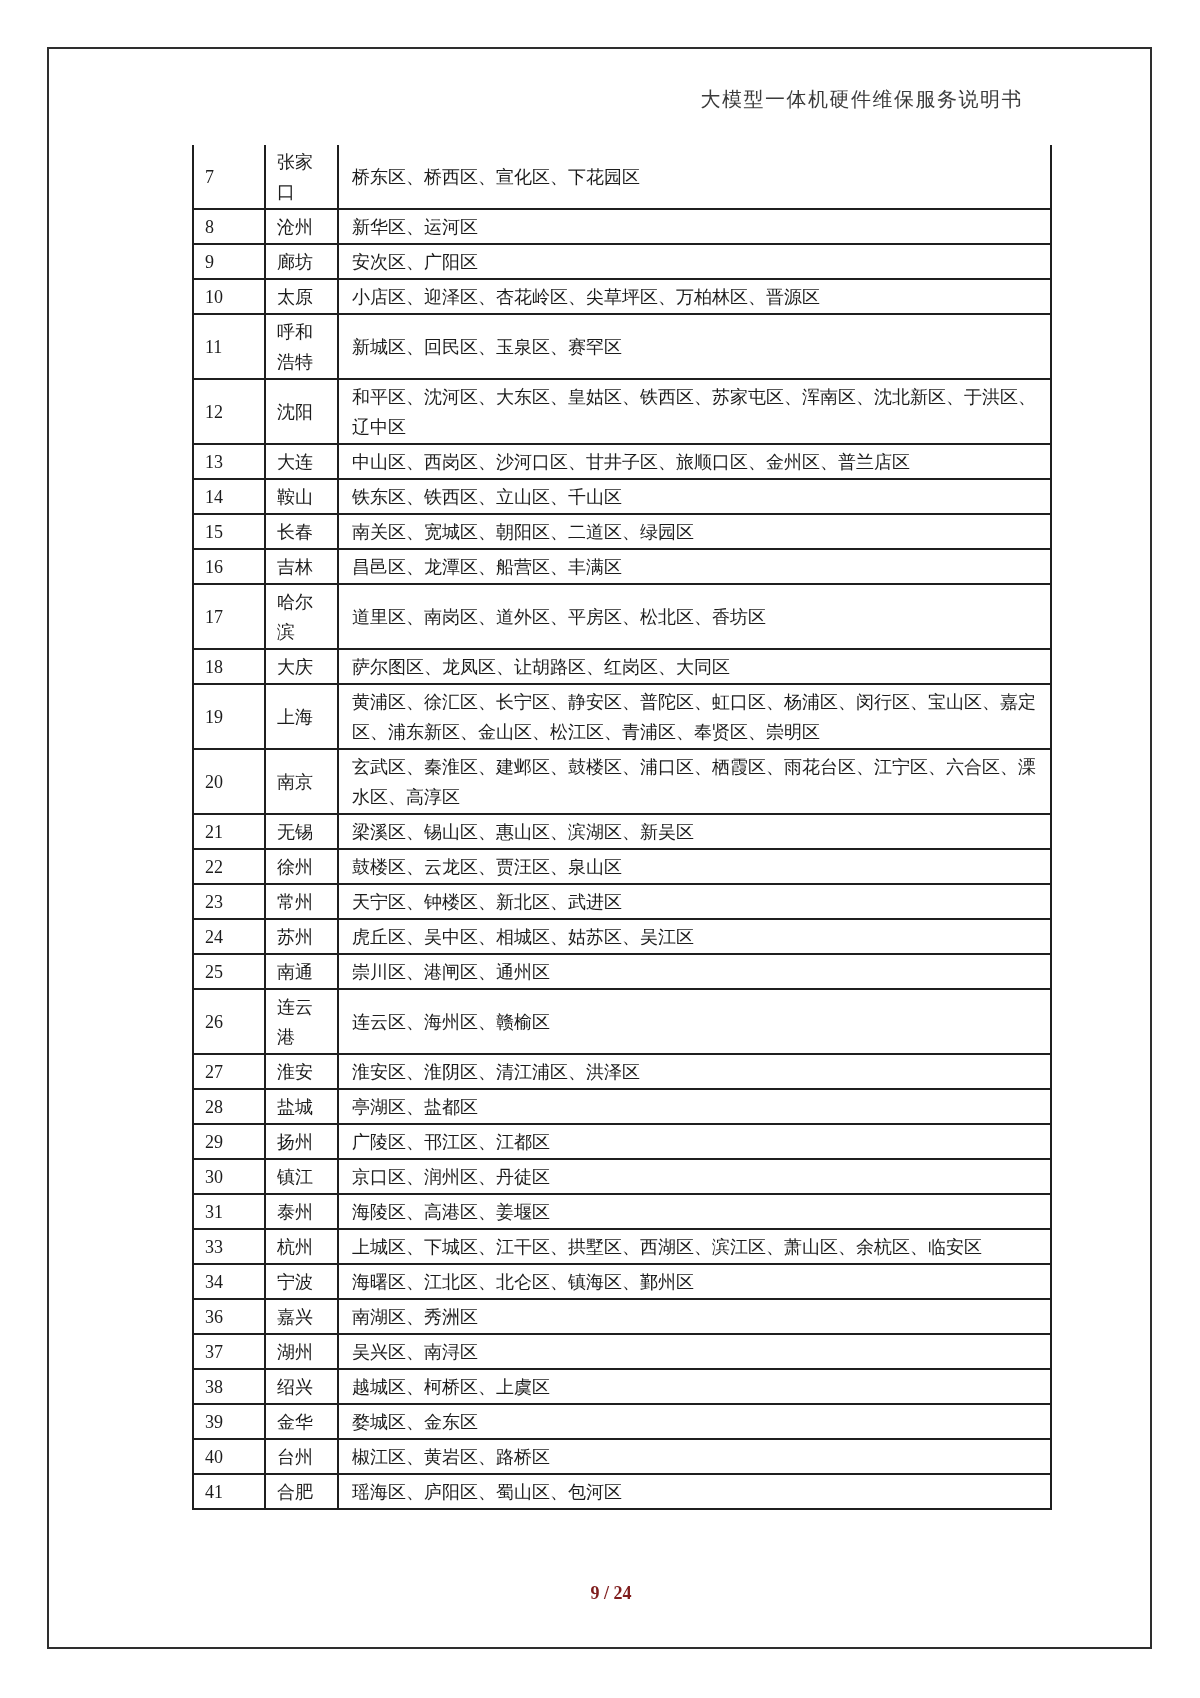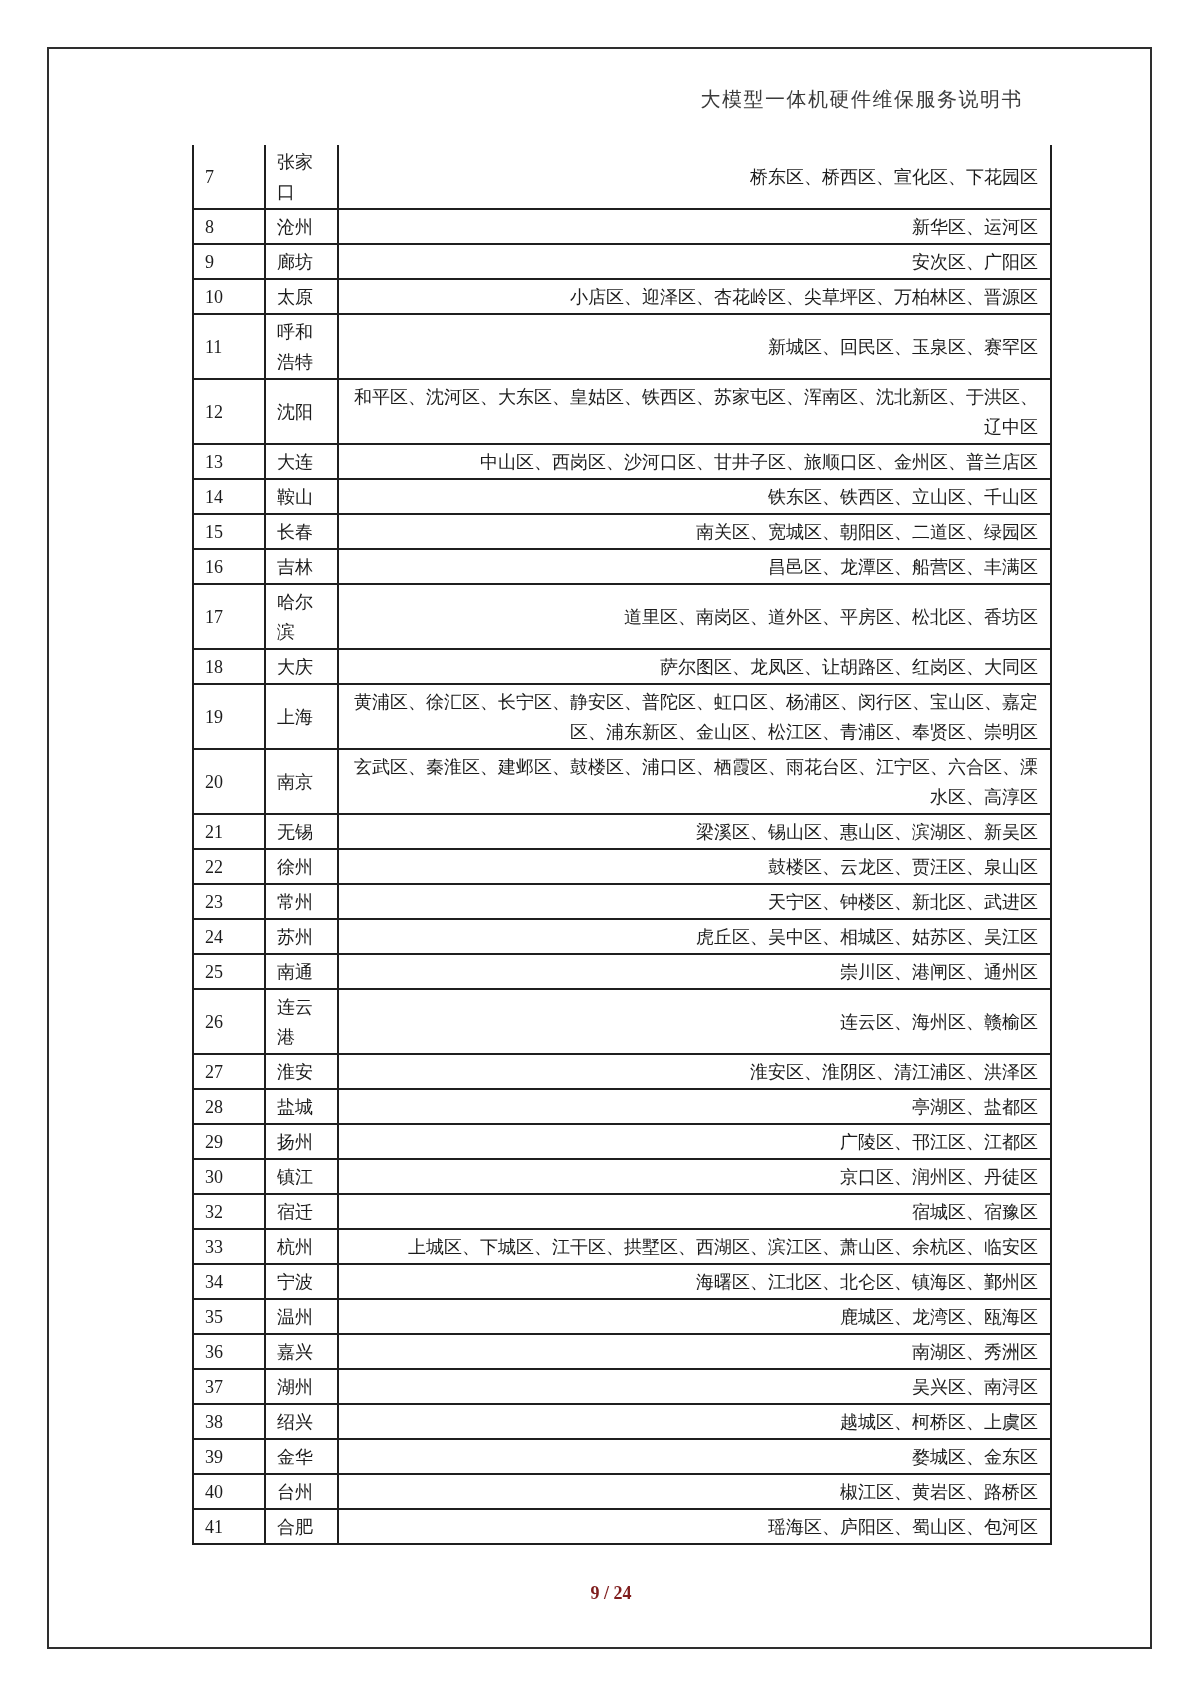--- a/index.html
+++ b/index.html
@@ -45,21 +45,21 @@
     font-size: 18px;
     line-height: 30px;
     vertical-align: middle;
     color: #1c1c1c;
     word-break: break-all;
   }
   
   .region-table tr:first-child td { border-top: none; }
   .region-table td.num  { padding: 1.5px 10px 1.5px 11px; }
   .region-table td.city { padding: 1.5px 18px 1.5px 11px; }
-  .region-table td.districts { padding: 1.5px 12px 1.5px 13px; text-align: right; }
+  .region-table td.districts { padding: 1.5px 12px 1.5px 13px; }
   .page-footer {
     position: absolute;
     top: 1583px;
     left: 11px;
     width: 1200px;
     text-align: center;
     font-size: 18px;
     font-weight: bold;
     color: #7f1d1d;
   }
@@ -192,40 +192,35 @@
         <td class="num">29</td>
         <td class="city">扬州</td>
         <td class="districts">广陵区、邗江区、江都区</td>
       </tr>
       <tr>
         <td class="num">30</td>
         <td class="city">镇江</td>
         <td class="districts">京口区、润州区、丹徒区</td>
       </tr>
       <tr>
-        <td class="num">32</td>
-        <td class="city">宿迁</td>
-        <td class="districts">宿城区、宿豫区</td>
+        <td class="num">31</td>
+        <td class="city">泰州</td>
+        <td class="districts">海陵区、高港区、姜堰区</td>
       </tr>
       <tr>
         <td class="num">33</td>
         <td class="city">杭州</td>
         <td class="districts">上城区、下城区、江干区、拱墅区、西湖区、滨江区、萧山区、余杭区、临安区</td>
       </tr>
       <tr>
         <td class="num">34</td>
         <td class="city">宁波</td>
         <td class="districts">海曙区、江北区、北仑区、镇海区、鄞州区</td>
       </tr>
       <tr>
-        <td class="num">35</td>
-        <td class="city">温州</td>
-        <td class="districts">鹿城区、龙湾区、瓯海区</td>
-      </tr>
-      <tr>
         <td class="num">36</td>
         <td class="city">嘉兴</td>
         <td class="districts">南湖区、秀洲区</td>
       </tr>
       <tr>
         <td class="num">37</td>
         <td class="city">湖州</td>
         <td class="districts">吴兴区、南浔区</td>
       </tr>
       <tr>

